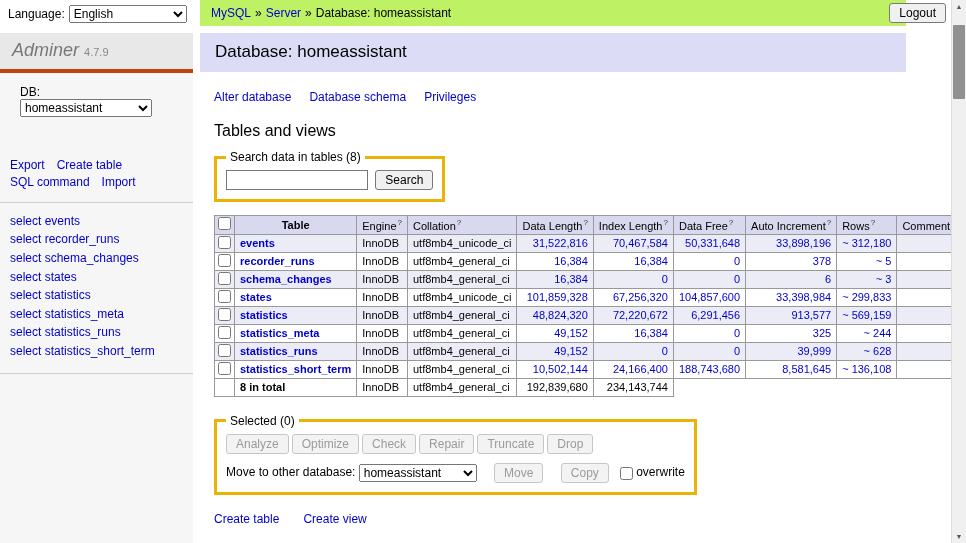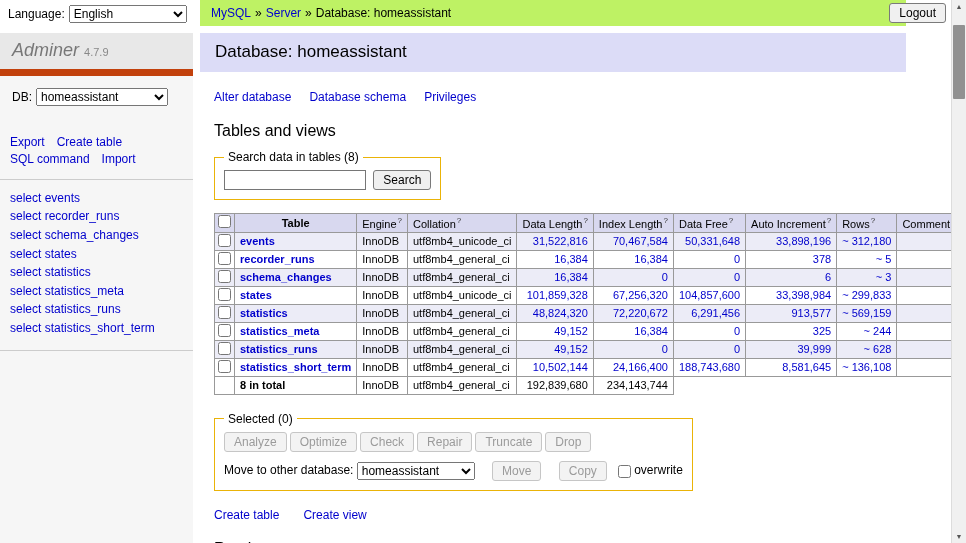--- a/index.html
+++ b/index.html
@@ -34,27 +34,27 @@
     background: #f0f0f0; color: #000; cursor: pointer;
   }
   button:disabled { color: #9b9b9b; border-color: #c6c6c6; background: #f3f3f3; cursor: default; }
 
   
   .sidebar {
     position: absolute; left: 0; top: 33px; width: 193px; bottom: 0;
     background: #f6f6f6;
   }
   .app-title {
-    background: #e8e8e8; border-bottom: 7px solid #c2410c;
+    background: #e8e8e8; border-bottom: 4px solid #c2410c;
     padding: 7px 12px 8px;
   }
   .app-title .app-name { font-style: italic; font-size: 18px; color: #777; }
   .app-title .app-version { font-size: 11px; color: #888; margin-left: 5px; }
 
-  .db-row { padding: 12px 12px 0; margin-bottom: 28px; }
+  .db-row { padding: 12px 20px 0; margin-bottom: 40px; }
   .db-row label { margin-right: 4px; }
   .db-row select { width: 132px; font-size: 12px; font-family: inherit; }
 
   .cmd-links { padding: 0 10px 10px; line-height: 1.45; border-bottom: 1px solid #ccc; }
   .cmd-links .row a { margin-right: 12px; }
 
   .table-list { padding: 9px 10px 12px; border-bottom: 1px solid #ccc; }
   .table-list a { display: block; line-height: 1.55; white-space: nowrap; }
 
   
@@ -63,21 +63,21 @@
     background: #dcdcf7; font-size: 17px; font-weight: 400;
     padding: 9px 15px 10px;
   }
   .content { padding: 18px 0 0 14px; }
 
   .nav-links a { margin-right: 18px; }
 
   h3 { font-size: 16px; font-weight: 400; margin: 18px 0 10px; }
 
   fieldset {
-    border: 1px solid #eab308; padding: 6px 9px 9px;
+    border: 3px solid #eab308; padding: 6px 9px 9px;
     display: inline-block; background: transparent;
   }
   legend { padding: 0 4px; font-size: 12px; }
   .search-fieldset input[type="text"] {
     width: 142px; height: 20px; border: 1px solid #767676;
     font-size: 12px; padding: 1px 3px; font-family: inherit;
     vertical-align: middle; background: #fff;
   }
   .search-fieldset button { margin-left: 4px; vertical-align: middle; }
 

